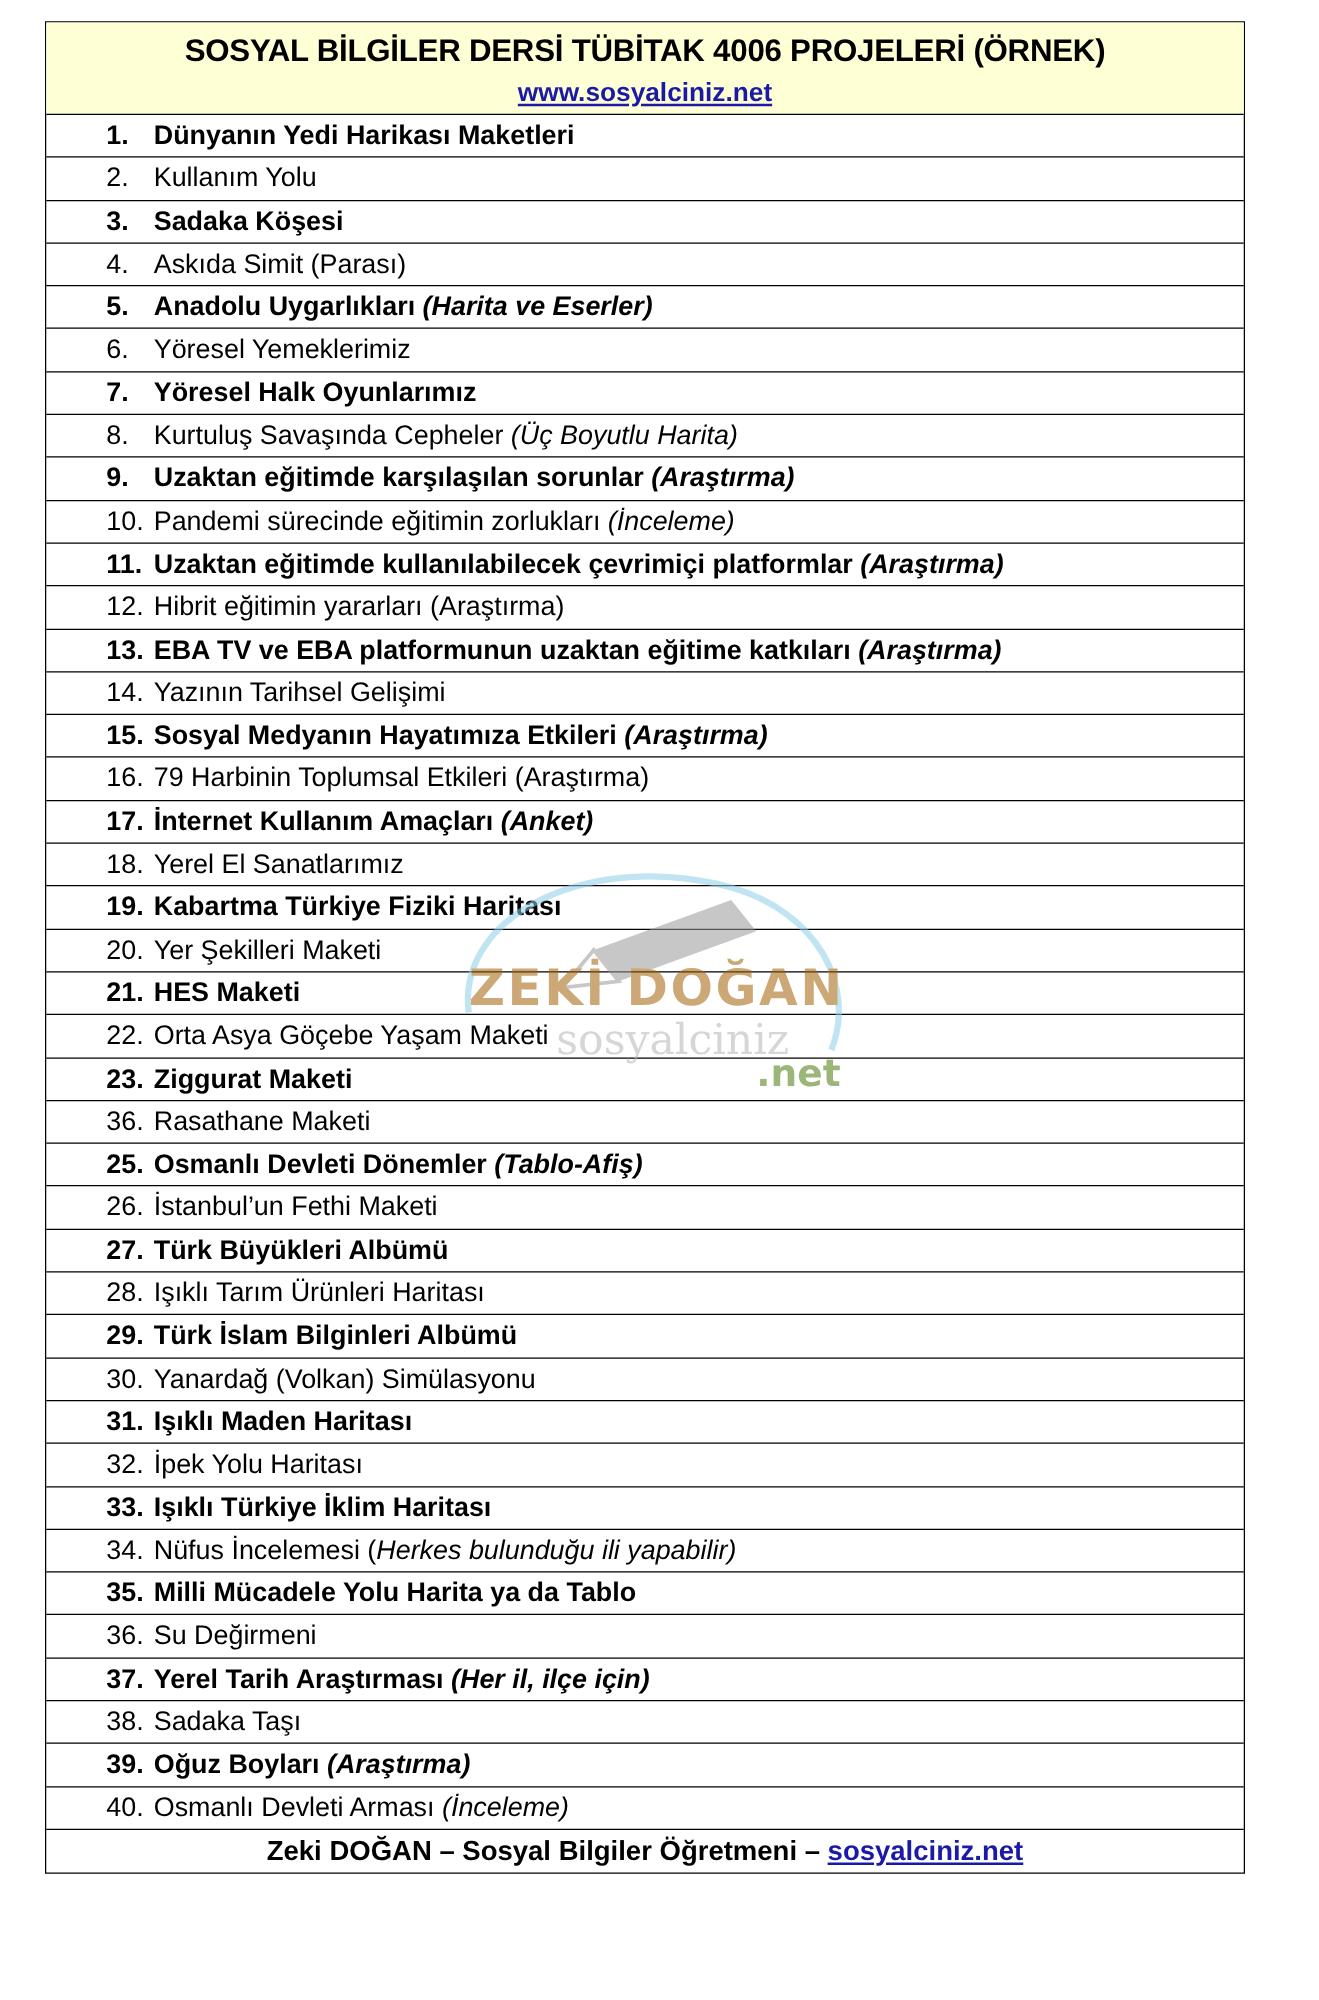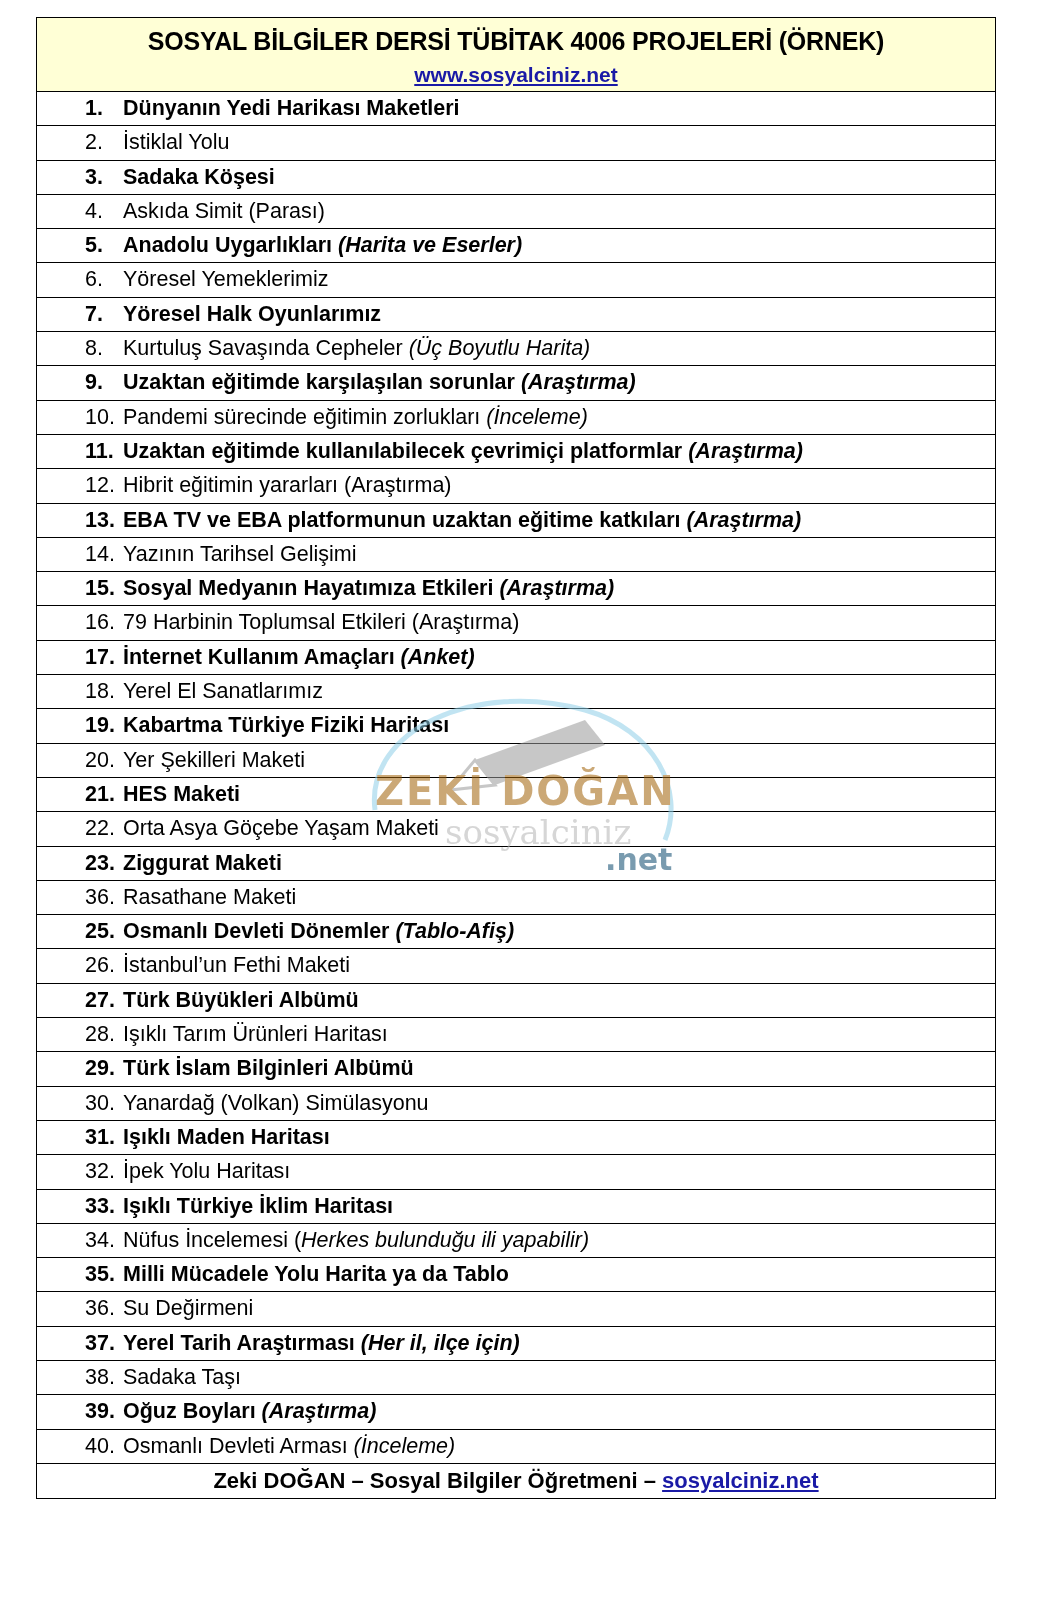--- a/index.html
+++ b/index.html
@@ -107,21 +107,21 @@
     font-size: 34px;
     color: #b5b5b5;
     font-family: "DejaVu Serif", serif;
   }
   .watermark .wm-net {
     position: absolute;
     left: 250px;
     top: 152px;
     font-size: 30px;
     font-weight: bold;
-    color: #0c4a6e;
+    color: #4d7c0f;
     font-family: "DejaVu Sans", sans-serif;
   }
   .watermark svg { position: absolute; left: 0; top: 0; }
 </style>
 </head>
 <body>
 
 <div class="sheet">
   <div class="header">
     <div class="title">SOSYAL BİLGİLER DERSİ TÜBİTAK 4006 PROJELERİ (ÖRNEK)</div>
@@ -130,21 +130,21 @@
     </div>
   </div>
 
   <div id="rows">
       <div class="row bold">
         <span class="num">1.</span>
         <span class="txt"><span>Dünyanın Yedi Harikası Maketleri</span></span>
       </div>
       <div class="row plain">
         <span class="num">2.</span>
-        <span class="txt"><span>İstiklal Yolu</span></span>
+        <span class="txt"><span>Kullanım Yolu</span></span>
       </div>
       <div class="row bold">
         <span class="num">3.</span>
         <span class="txt"><span>Sadaka Köşesi</span></span>
       </div>
       <div class="row plain">
         <span class="num">4.</span>
         <span class="txt"><span>Askıda Simit (Parası)</span></span>
       </div>
       <div class="row bold">

